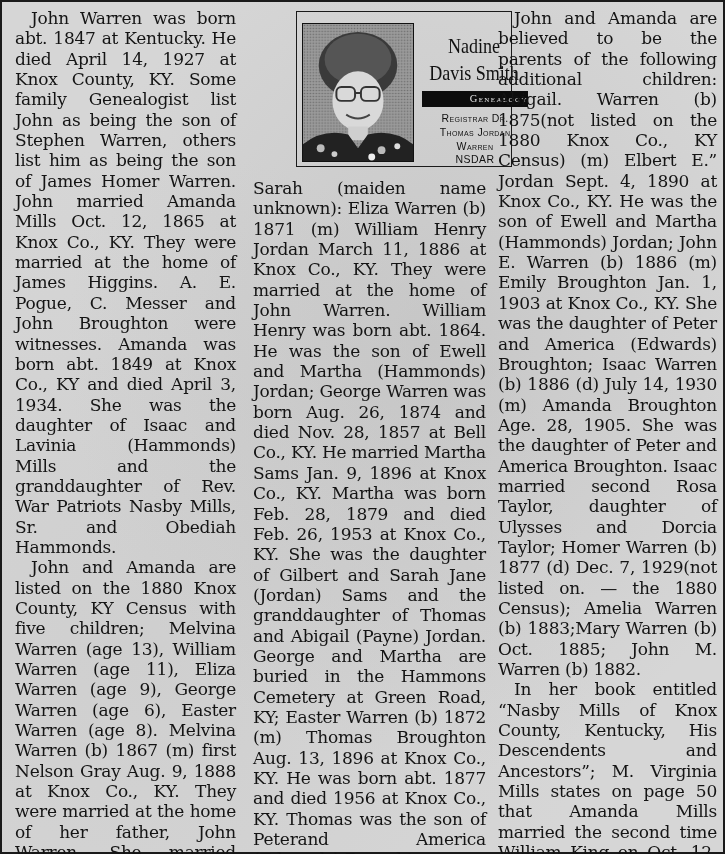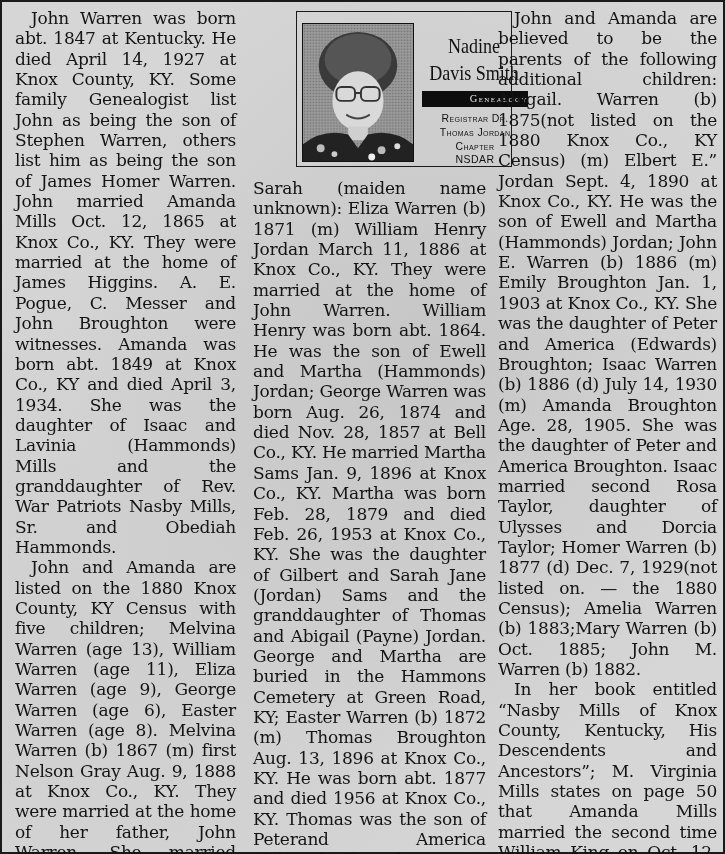--- a/index.html
+++ b/index.html
@@ -93,21 +93,21 @@
         <circle cx="80" cy="128" r="4" fill="#bbb"></circle>
         <circle cx="96" cy="124" r="3" fill="#ddd"></circle>
         <circle cx="70" cy="135" r="3.5" fill="#eee"></circle>
       </svg>
     </div>
     <div class="author">Nadine Davis Smith</div>
     <div class="banner">Genealogy</div>
     <div class="credit">
       <div>Registrar Dr.</div>
       <div>Thomas Jordan</div>
-      <div>Chapter</div>
+      <div>Warren</div>
       <div>NSDAR</div>
     </div>
   </div>
 
   <div id="col2" class="col">
     <p class="noindent">Sarah (maiden name unknown): Eliza Warren (b) 1871 (m) William Henry Jordan March 11, 1886 at Knox Co., KY. They were married at the home of John Warren. William Henry was born abt. 1864. He was the son of Ewell and Martha (Hammonds) Jordan; George Warren was born Aug. 26, 1874 and died Nov. 28, 1857 at Bell Co., KY. He married Martha Sams Jan. 9, 1896 at Knox Co., KY. Martha was born Feb. 28, 1879 and died Feb. 26, 1953 at Knox Co., KY. She was the daughter of Gilbert and Sarah Jane (Jordan) Sams and the granddaughter of Thomas and Abigail (Payne) Jordan. George and Martha are buried in the Hammons Cemetery at Green Road, KY; Easter Warren (b) 1872 (m) Thomas Broughton Aug. 13, 1896 at Knox Co., KY. He was born abt. 1877 and died 1956 at Knox Co., KY. Thomas was the son of Peterand America (Edwards) Broughton.</p>
   </div>
 
   <div id="col3" class="col">
     <p>John and Amanda are believed to be the parents of the following additional children: Abigail. Warren (b) 1875(not listed on the 1880 Knox Co., KY Census) (m) Elbert E.” Jordan Sept. 4, 1890 at Knox Co., KY. He was the son of Ewell and Martha (Hammonds) Jordan; John E. Warren (b) 1886 (m) Emily Broughton Jan. 1, 1903 at Knox Co., KY. She was the daughter of Peter and America (Edwards) Broughton; Isaac Warren (b) 1886 (d) July 14, 1930 (m) Amanda Broughton Age. 28, 1905. She was the daughter of Peter and America Broughton. Isaac married second Rosa Taylor, daughter of Ulysses and Dorcia Taylor; Homer Warren (b) 1877 (d) Dec. 7, 1929(not listed on. — the 1880 Census); Amelia Warren (b) 1883;Mary Warren (b) Oct. 1885; John M. Warren (b) 1882.</p>

